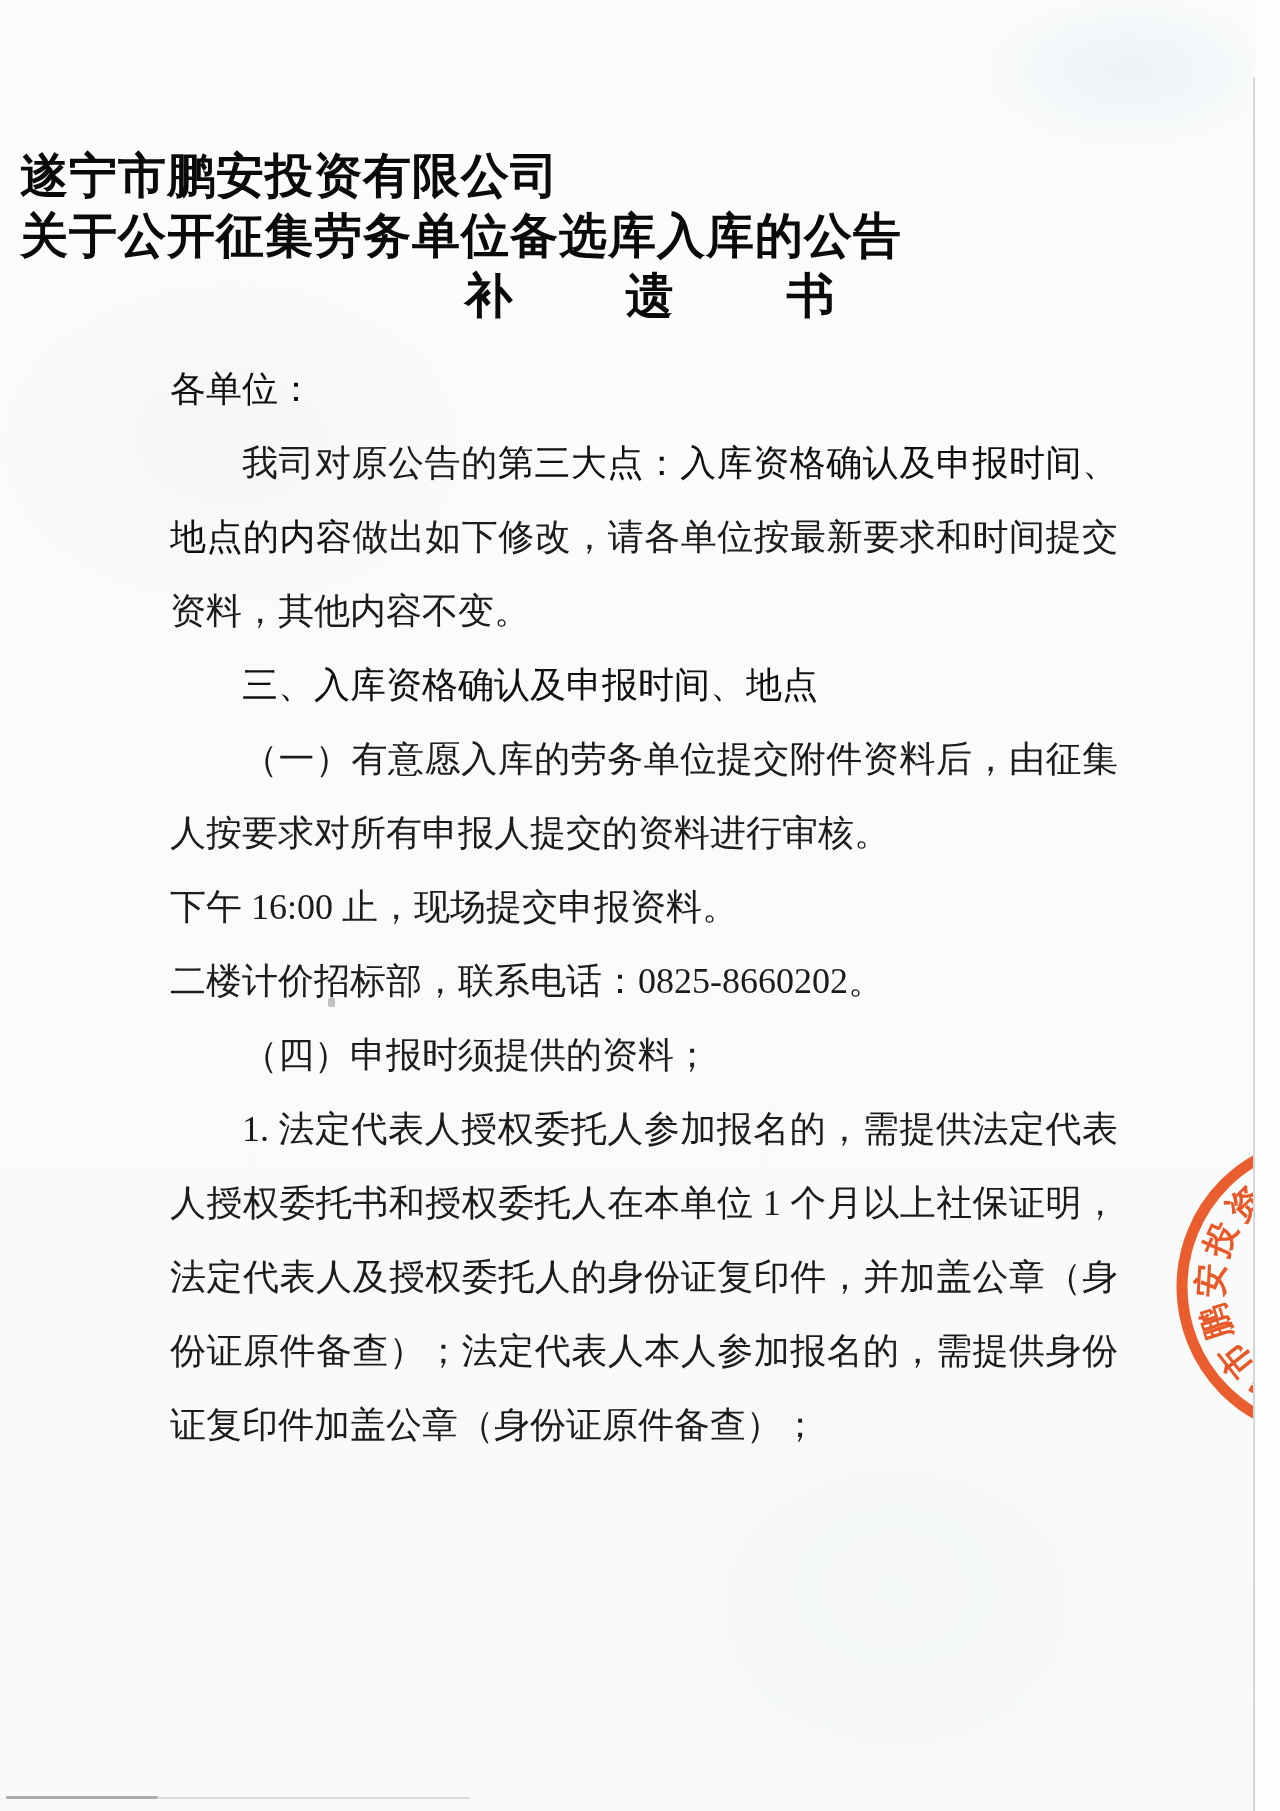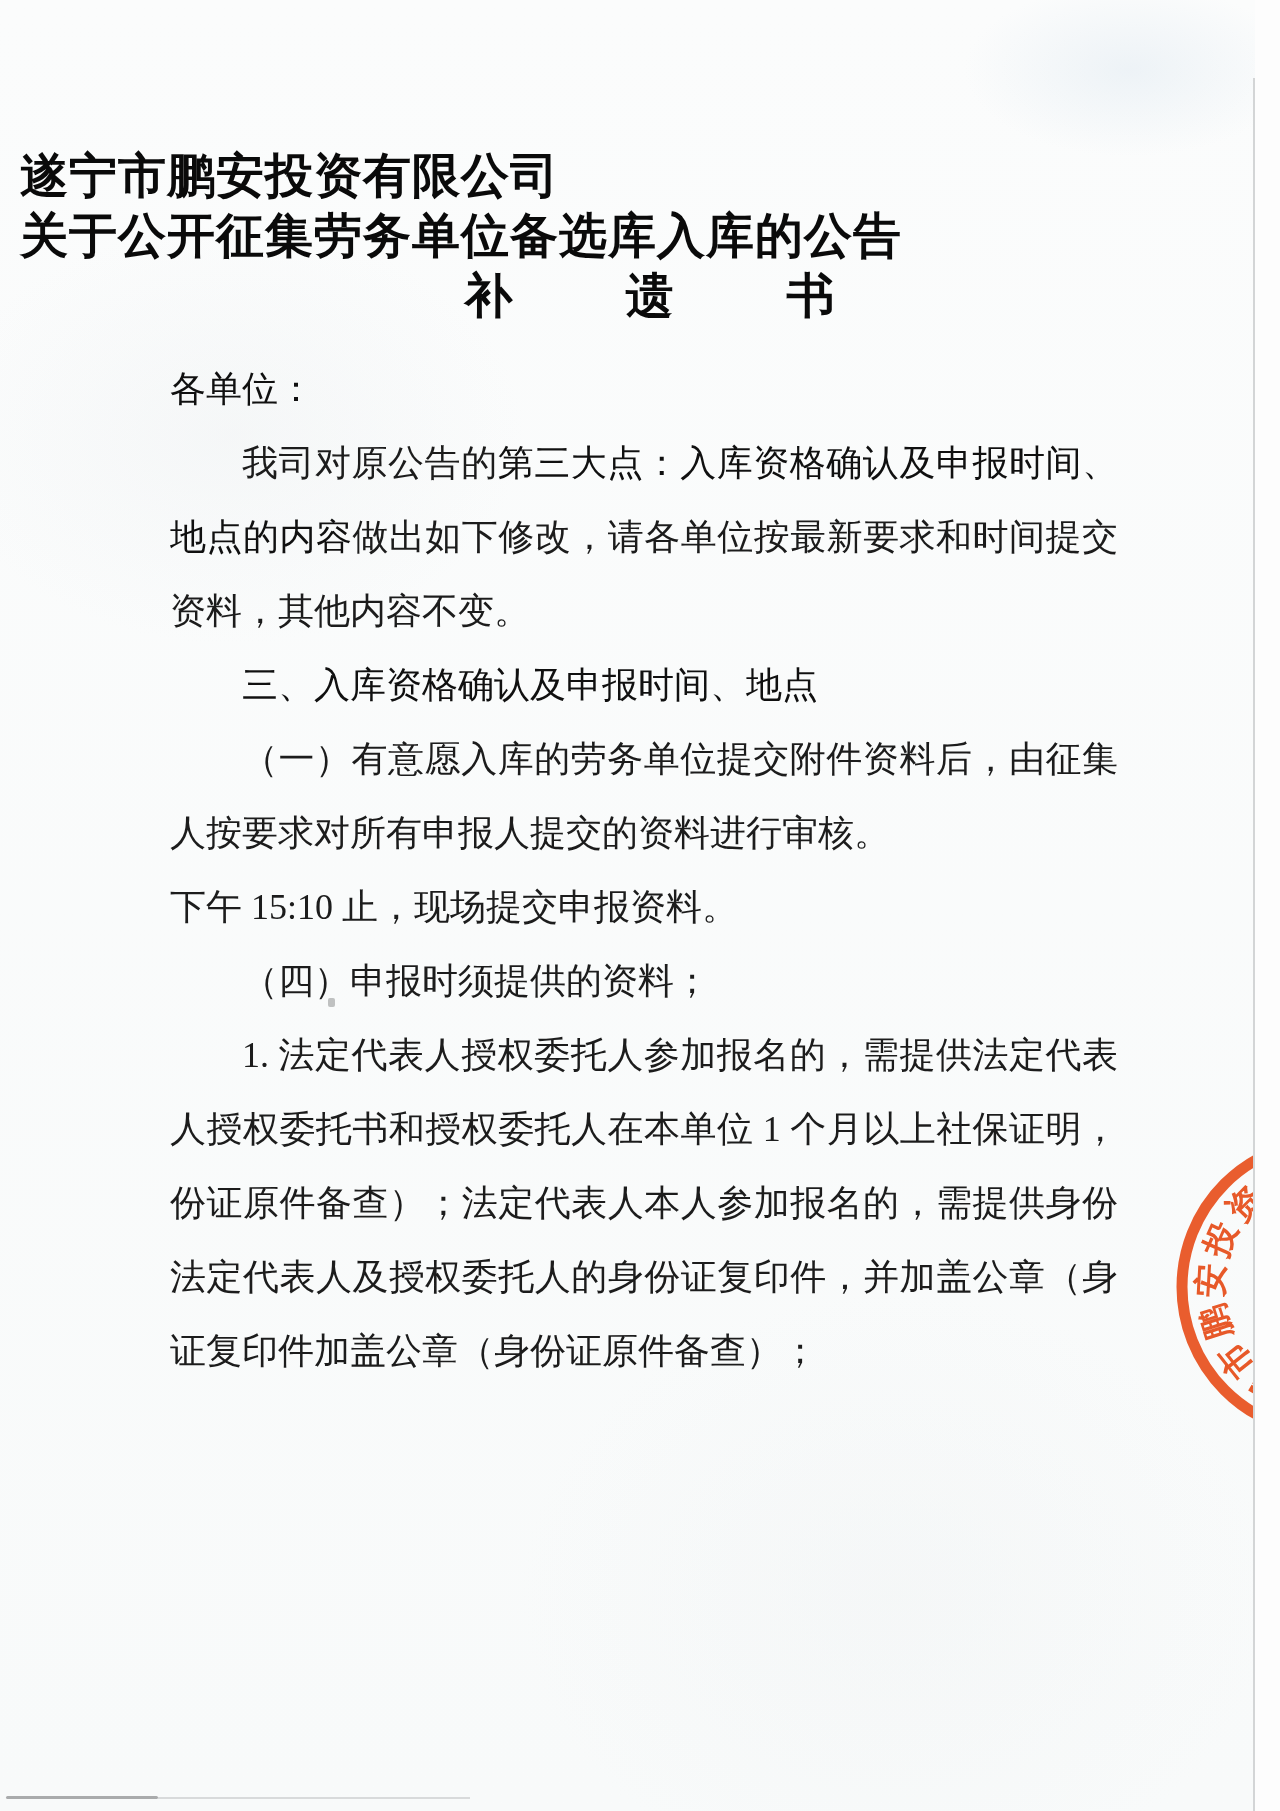--- a/index.html
+++ b/index.html
@@ -57,26 +57,27 @@
   </div>
 
   <div class="docbody" id="docbody">
       <div class="line"><span class="b">各单位：</span></div>
       <div class="line justify indent"><span>我司对原公告的</span><span class="b">第三大点：入库资格确认及申报时间、</span></div>
       <div class="line justify"><span class="b">地点的内容</span><span>做出如下修改，请各单位按最新要求和时间提交</span></div>
       <div class="line"><span>资料，其他内容不变。</span></div>
       <div class="line indent"><span class="b">三、入库资格确认及申报时间、地点</span></div>
       <div class="line justify indent"><span>（一）有意愿入库的劳务单位提交附件资料后，由征集</span></div>
       <div class="line"><span>人按要求对所有申报人提交的资料进行审核。</span></div>
-      <div class="line"><span>下午 15:10 止，现场提交申报资料。</span></div>
+      <div class="line"><span>下午 16:00 止，现场提交申报资料。</span></div>
+      <div class="line"><span>二楼计价招标部，联系电话：0825-8660202。</span></div>
       <div class="line indent"><span>（四）申报时须提供的资料；</span></div>
       <div class="line justify indent"><span>1. 法定代表人授权委托人参加报名的，需提供法定代表</span></div>
       <div class="line justify"><span>人授权委托书和授权委托人在本单位 1 个月以上社保证明，</span></div>
+      <div class="line justify"><span>法定代表人及授权委托人的身份证复印件，并加盖公章（身</span></div>
       <div class="line justify"><span>份证原件备查）；法定代表人本人参加报名的，需提供身份</span></div>
-      <div class="line justify"><span>法定代表人及授权委托人的身份证复印件，并加盖公章（身</span></div>
       <div class="line"><span>证复印件加盖公章（身份证原件备查）；</span></div>
     </div>
 
   <svg id="seal" width="106" height="330" viewBox="0 0 106 330">
       <circle cx="178" cy="182" r="146" fill="none" stroke="#e7511e" stroke-width="11" opacity="0.93"></circle>
       <text transform="translate(157.5,298.2) rotate(190.0)" text-anchor="middle" dominant-baseline="central" fill="#e7511e" opacity="0.95">遂</text>
       <text transform="translate(117.6,283.4) rotate(210.8)" text-anchor="middle" dominant-baseline="central" fill="#e7511e" opacity="0.95">宁</text>
       <text transform="translate(85.5,255.3) rotate(231.6)" text-anchor="middle" dominant-baseline="central" fill="#e7511e" opacity="0.95">市</text>
       <text transform="translate(65.5,217.7) rotate(252.4)" text-anchor="middle" dominant-baseline="central" fill="#e7511e" opacity="0.95">鹏</text>
       <text transform="translate(60.2,175.4) rotate(273.2)" text-anchor="middle" dominant-baseline="central" fill="#e7511e" opacity="0.95">安</text>

